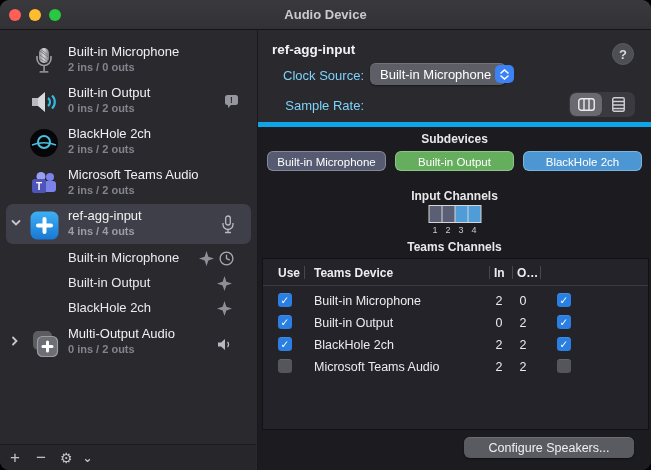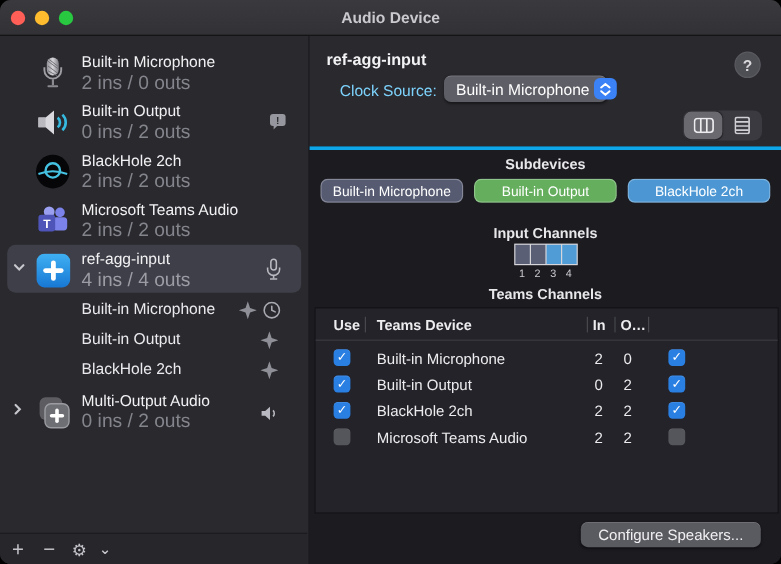--- a/index.html
+++ b/index.html
@@ -15,21 +15,21 @@
   .light.red { background:#ff5f57; } .light.yellow { background:#febc2e; } .light.green { background:#28c840; }
   .win-title { position:absolute; left:0; right:0; top:7px; text-align:center; font-size:13px; font-weight:bold; color:#c9c9ce; }
 
   
   .sidebar { position:absolute; left:0; top:30px; width:258px; height:440px; background:#29292e; border-right:1px solid #19191d; }
   .srow { position:absolute; left:0; right:0; height:41px; }
   .srow .sel-bg { position:absolute; left:6px; right:6px; top:0; bottom:1px; background:#3f3f49; border-radius:7px; }
   .srow .chev { position:absolute; left:11px; top:16px; width:8px; height:8px; color:#b9b9c0; }
   .srow .icn { position:absolute; left:28px; top:5px; width:32px; height:32px; display:flex; align-items:center; justify-content:center; }
   .srow .t1 { position:absolute; left:68px; top:4px; font-size:13px; color:#f1f1f3; }
-  .srow .t2 { position:absolute; left:68px; top:21px; font-size:16px; color:#84848d; }
+  .srow .t2 { position:absolute; left:68px; top:21px; font-size:11px; color:#84848d;font-weight:bold; }
   .srow.sel .t2 { color:#9c9ca5; }
   .subrow { position:absolute; left:0; right:0; height:25px; }
   .subrow .t1 { position:absolute; left:68px; top:4px; font-size:13px; color:#ebebee; }
   .ricon { position:absolute; }
   .stoolbar { position:absolute; left:0; right:1px; bottom:0; height:26px; background:#26262b; border-top:1px solid #1c1c20;
     display:flex; align-items:center; color:#c3c3c9; }
   .tbtn { background:none; border:none; color:#c3c3c9; cursor:default; font-family:inherit; line-height:1; }
 
   
   .detail { position:absolute; left:258px; top:30px; width:393px; height:440px; }
@@ -43,21 +43,21 @@
     box-shadow:inset 0 0.5px 0 rgba(255,255,255,.25), 0 1px 2px rgba(0,0,0,.4);
     display:flex; align-items:center; padding:0 2px 0 10px; }
   .dropdown .dval { flex:1; font-size:13px; color:#fff; text-align:center; padding-right:4px; white-space:nowrap; }
   .dd-caps { width:19px; height:18px; background:#3b82f7; border-radius:5px; display:flex; flex-direction:column;
     align-items:center; justify-content:center; gap:1px; flex:none; }
   .seg { position:absolute; right:16px; top:62px; width:66px; height:25px; background:#3a3a40; border-radius:7px;
     display:flex; padding:1px; }
   .seg .segbtn { flex:1; border:none; background:none; border-radius:6px; display:flex; align-items:center; justify-content:center; }
   .seg .segbtn.on { background:#69696f; box-shadow:0 0 1px rgba(0,0,0,.5); }
 
-  .detail-body { position:absolute; left:0; top:92px; right:0; bottom:0; background:#1b1b20; border-top:3px solid #0ea5e9; }
+  .detail-body { position:absolute; left:0; top:92px; right:0; bottom:0; background:#1b1b20; border-top:5px solid #0ea5e9; }
   .sect-title { position:absolute; left:0; right:0; text-align:center; font-size:12px; font-weight:bold; color:#e8e8ea; }
   .pills { position:absolute; left:0; right:0; top:24px; display:flex; gap:9px; padding:0 9px; }
   .pill { flex:1; height:20px; line-height:20px; text-align:center; font-size:11.5px; color:#fff;
     border-radius:6px; border:1px solid rgba(255,255,255,.28); }
   .chstrip { position:absolute; left:50%; top:78px; transform:translateX(-50%); display:flex;
     background:#d6d6da; padding:1px; gap:1px; }
   .chcell { width:12px; height:16px; }
   .chnums { position:absolute; left:50%; top:98px; transform:translateX(-50%); display:flex; gap:1px; padding:0 1px; }
   .chnum { width:12px; text-align:center; font-size:9px; color:#c9c9cf; }
 
@@ -67,21 +67,21 @@
   .colsep { position:absolute; top:7px; width:1px; height:13px; background:#47474d; }
   .trow { position:absolute; left:0; right:0; height:22px; }
   .td-dev { position:absolute; left:51px; top:4px; font-size:12.5px; color:#ececee; }
   .td-num { position:absolute; top:4px; width:16px; text-align:center; font-size:12.5px; color:#ececee; }
   .checkbox { position:absolute; top:3px; width:14px; height:14px; border-radius:3.5px; background:#55555c;
     box-shadow:inset 0 0.5px 0 rgba(255,255,255,.2); }
   .checkbox.checked { background:#2a7fe3; }
   .checkbox.checked::after { content:"✓"; position:absolute; left:0; right:0; top:0.5px; text-align:center;
     color:#fff; font-size:10.5px; font-weight:bold; }
 
-  .config-btn { position:absolute; right:17px; top:310px; width:150px; height:21px; background:#5a5a61;
+  .config-btn { position:absolute; right:17px; top:310px; width:170px; height:21px; background:#5a5a61;
     border:none; border-radius:6px; color:#f0f0f2; font-size:12.5px; font-family:inherit;
     box-shadow:inset 0 0.5px 0 rgba(255,255,255,.25), 0 1px 2px rgba(0,0,0,.4); }
 
   svg { display:block; }
 </style>
 </head>
 <body>
 
 <div class="window">
 
@@ -270,20 +270,21 @@
         <span class="dd-caps">
           <svg width="9" height="5" viewBox="0 0 9 5">
               <path d="M1 4 L4.5 1 L8 4" fill="none" stroke="#fff" stroke-width="1.6" stroke-linecap="round"></path>
             </svg>
           <svg width="9" height="5" viewBox="0 0 9 5">
               <path d="M1 1 L4.5 4 L8 1" fill="none" stroke="#fff" stroke-width="1.6" stroke-linecap="round"></path>
             </svg>
         </span>
       </div>
 
+      <div class="flabel" style="top:68px">Sample Rate:</div>
 
       <div class="seg">
         <button class="segbtn on">
           <svg width="17" height="13" viewBox="0 0 17 13">
             <rect x="0.75" y="0.75" width="15.5" height="11.5" rx="2.5" fill="none" stroke="#ececee" stroke-width="1.4"></rect>
             <line x1="6" y1="1" x2="6" y2="12" stroke="#ececee" stroke-width="1.4"></line>
             <line x1="11" y1="1" x2="11" y2="12" stroke="#ececee" stroke-width="1.4"></line>
           </svg>
         </button>
         <button class="segbtn">

